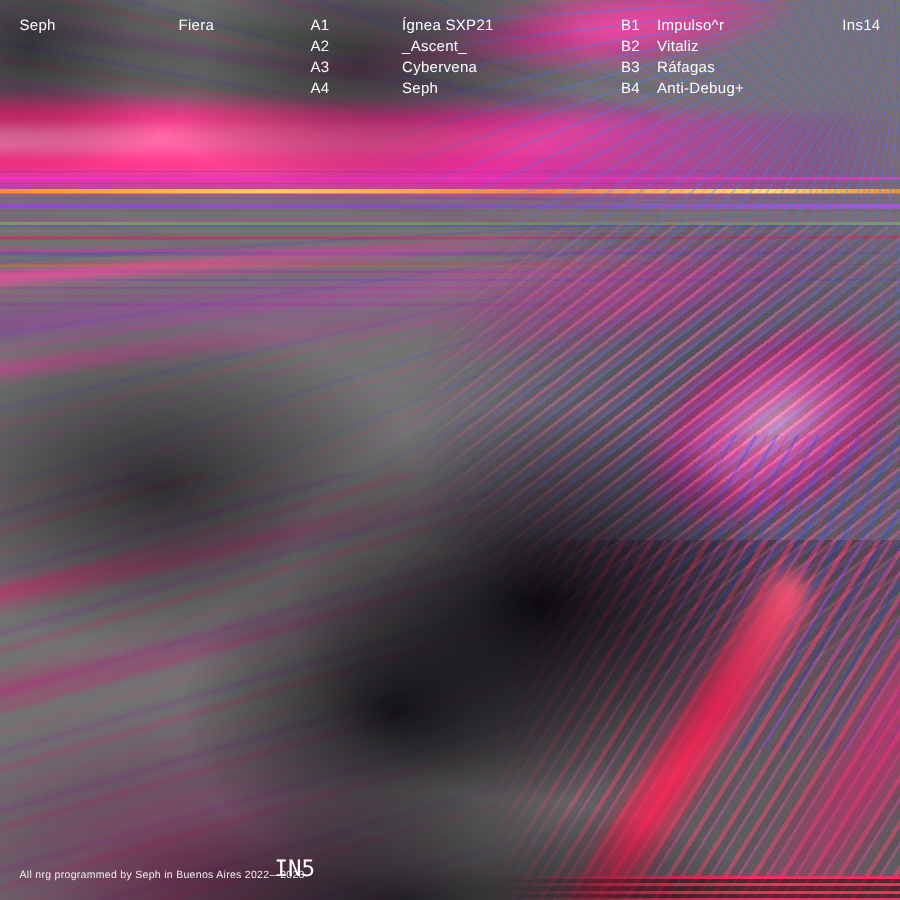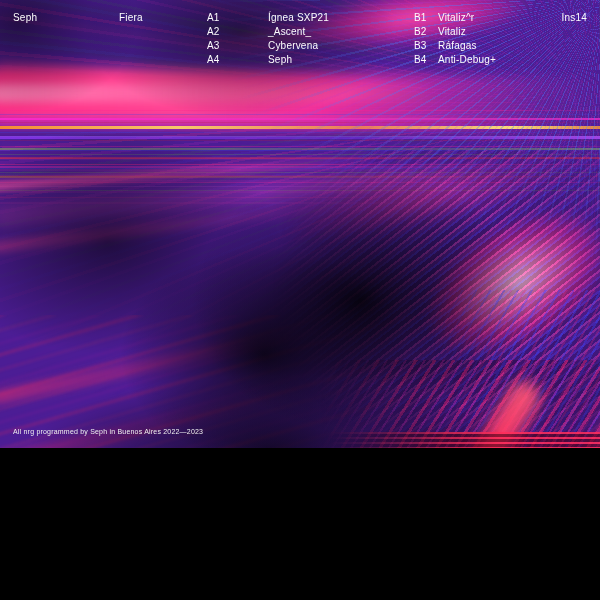--- a/index.html
+++ b/index.html
@@ -1,16 +1,16 @@
 <!DOCTYPE html>
 <html><head>
 <meta charset="utf-8">
 <style>
   html,body{margin:0;padding:0;background:#000;}
-  .canvas{position:relative;width:600px;height:448px;background:#4c1d95;overflow:hidden;
+  .canvas{position:relative;width:600px;height:600px;background:#737373;overflow:hidden;
           font-family:"Liberation Sans", sans-serif;}
   .bg{position:absolute;pointer-events:none;}
 
   
   .l-fanmain{inset:0;
     background:repeating-conic-gradient(from 178deg at 100% 23%,
       rgba(255,45,150,0.17) 0deg 0.35deg, rgba(5,0,10,0) 0.35deg 1.0deg,
       rgba(70,60,230,0.14) 1.0deg 1.35deg, rgba(5,0,10,0) 1.35deg 2.1deg,
       rgba(60,140,70,0.11) 2.1deg 2.45deg, rgba(5,0,10,0) 2.45deg 3.3deg,
       rgba(230,40,200,0.13) 3.3deg 3.65deg, rgba(5,0,10,0) 3.65deg 4.6deg);
@@ -209,21 +209,21 @@
         <div>Seph</div>
       </div>
 
       <div class="hcol h-bnum">
         <div>B1</div>
         <div>B2</div>
         <div>B3</div>
         <div>B4</div>
       </div>
       <div class="hcol h-btitle">
-        <div>Vitaliz^r</div>
+        <div>Impulso^r</div>
         <div>Vitaliz</div>
         <div>Ráfagas</div>
         <div>Anti-Debug+</div>
       </div>
 
       <div class="hcol h-cat">Ins14</div>
     </div>
 
     <div class="f-credit">All nrg programmed by Seph in Buenos Aires 2022—2023</div>
     <div class="f-logo">IN5</div>

